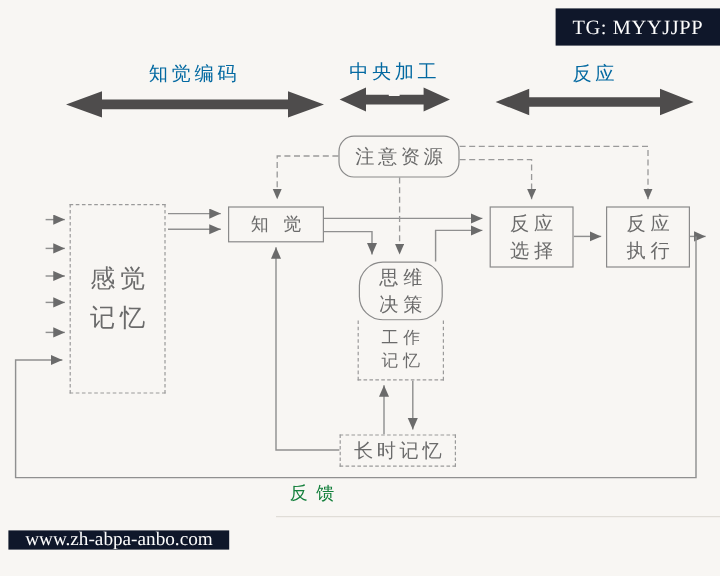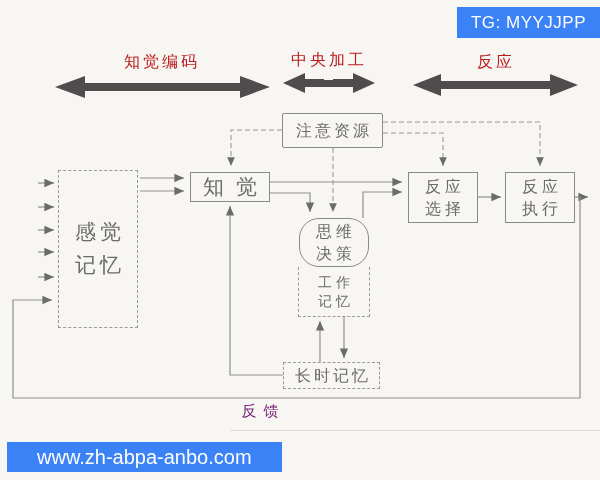--- a/index.html
+++ b/index.html
@@ -5,53 +5,53 @@
   html,body{margin:0;padding:0;background:#eee;}
   .stage{
     position:relative;width:600px;height:480px;margin:0 auto;
     background:#f8f6f3;overflow:hidden;
     font-family:"DejaVu Sans","Liberation Sans",sans-serif;
     color:#5f5f5f;
   }
   .abs{position:absolute;}
   
   .badge{
-    background:#3b82f6;color:#fdfdfd;
+    background:#0f172a;color:#fdfdfd;
     display:flex;align-items:center;
-    font-family:Liberation Sans, sans-serif;
+    font-family:Liberation Serif, serif;
   }
   .badge-top{top:7px;right:0;height:31px;padding:0 14px;font-size:17px;letter-spacing:.5px;}
-  .badge-bottom{top:442px;left:7px;height:30px;padding:0 30px;font-size:20px;}
+  .badge-bottom{top:442px;left:7px;height:16px;padding:0 14px;font-size:16px;}
   
   .stage-label{
     transform:translateX(-50%);
-    font-size:16px;letter-spacing:3px;color:#b91c1c;white-space:nowrap;
+    font-size:16px;letter-spacing:3px;color:#0369a1;white-space:nowrap;
   }
   
   .node{
     display:flex;flex-direction:column;align-items:center;justify-content:center;
     background:#f8f6f3;color:#6b6b6b;text-align:center;line-height:1.35;
     box-sizing:border-box;white-space:nowrap;
   }
   .solid{border:1.5px solid #8a8a8a;}
   .dashed{border:1px dashed #9a9a9a;}
   .node .ln{letter-spacing:4px;padding-left:4px;}
   #node-sensory{left:58px;top:170px;width:80px;height:158px;font-size:21px;line-height:1.55;}
-  #node-perception{left:190px;top:172px;width:80px;height:30px;font-size:21px;}
+  #node-perception{left:190px;top:172px;width:80px;height:30px;font-size:15px;}
   #node-perception .ln{letter-spacing:12px;padding-left:12px;}
-  #node-attention{left:282px;top:113px;width:101px;height:35px;border-radius:2px;font-size:16px;}
+  #node-attention{left:282px;top:113px;width:101px;height:35px;border-radius:13px;font-size:16px;}
   #node-attention .ln{letter-spacing:3px;padding-left:3px;}
   #node-thinking{left:299px;top:218px;width:70px;height:49px;font-size:16px;border-radius:20px;}
   #node-working{left:298px;top:267px;width:72px;height:50px;font-size:14px;border-top:none;}
   #node-selection{left:408px;top:172px;width:70px;height:51px;font-size:16px;}
   #node-execution{left:505px;top:172px;width:70px;height:51px;font-size:16px;}
   #node-ltm{left:283px;top:362px;width:97px;height:27px;font-size:16px;}
   #node-ltm .ln{letter-spacing:3px;padding-left:3px;}
   #label-feedback{left:260px;top:402px;transform:translateX(-50%);
-    font-size:15px;letter-spacing:7px;padding-left:7px;color:#701a75;}
+    font-size:15px;letter-spacing:7px;padding-left:7px;color:#15803d;}
   .sep{left:230px;top:430px;width:370px;height:1px;background:#e0ddd7;}
   svg{position:absolute;left:0;top:0;}
 </style>
 </head>
 <body>
 
 <div class="stage">
 
   <svg width="600" height="480" viewBox="0 0 600 480">
     <defs>

